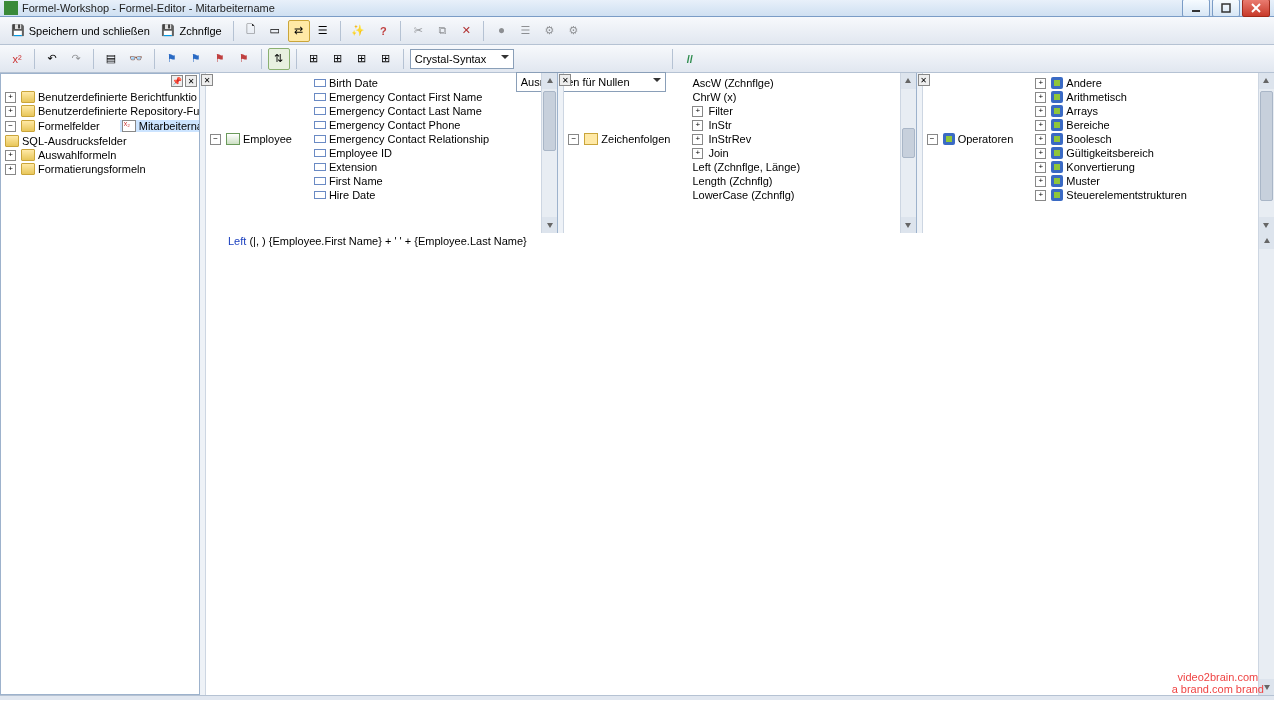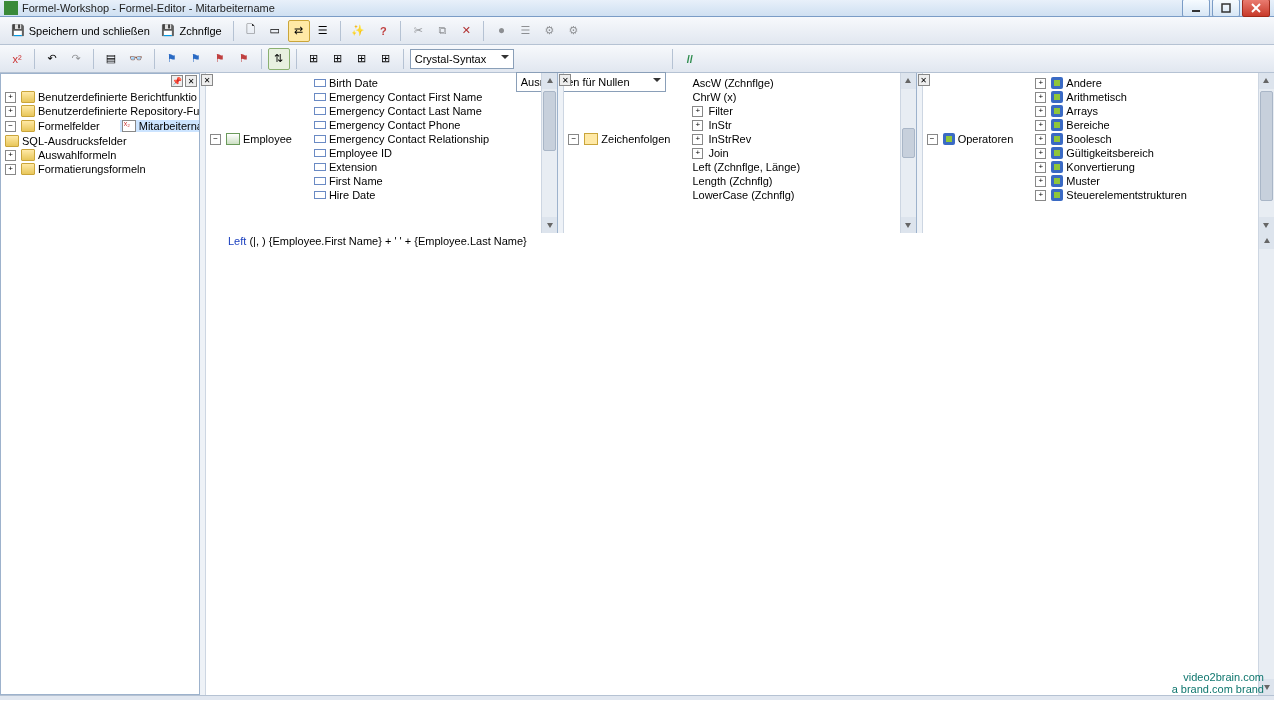--- a/index.html
+++ b/index.html
@@ -67,21 +67,21 @@
 .scrollv .abtn svg { display:block; }
 
 
 .editor { flex:1; padding: 2px 22px; font-family: Consolas, 'Courier New', monospace; font-size: 12px; white-space: pre; background:#fff; overflow:auto; }
 .editor .kw { color: #1a3fbf; }
 .editor .field { color: #000; }
 .editor .str { color: #000; }
 .ruler { width:6px; background:#eef2f7; border-right:1px solid #cdd6e2; }
 
 
-.watermark { position: fixed; right: 10px; bottom: 10px; color: #0f766e; font-size: 18px; font-family: Georgia, serif; text-align:right; line-height:1.1; pointer-events:none; }
+.watermark { position: fixed; right: 10px; bottom: 10px; color: #ef4444; font-size: 18px; font-family: Georgia, serif; text-align:center; line-height:1.1; pointer-events:none; }
 .watermark .sub { font-size: 11px; }
 
 
 .bottom-strip { height: 5px; background: #e1e7f0; border-top:1px solid #b5c2d3; }
 
 .leftwrap { display:flex; flex-direction:column; height:100%; }
 .subwrap { display:flex; flex-direction:column; flex:1; overflow:hidden; }
 .subpanel-inner { display:flex; flex:1; overflow:hidden; }
 </style>
 </head>

